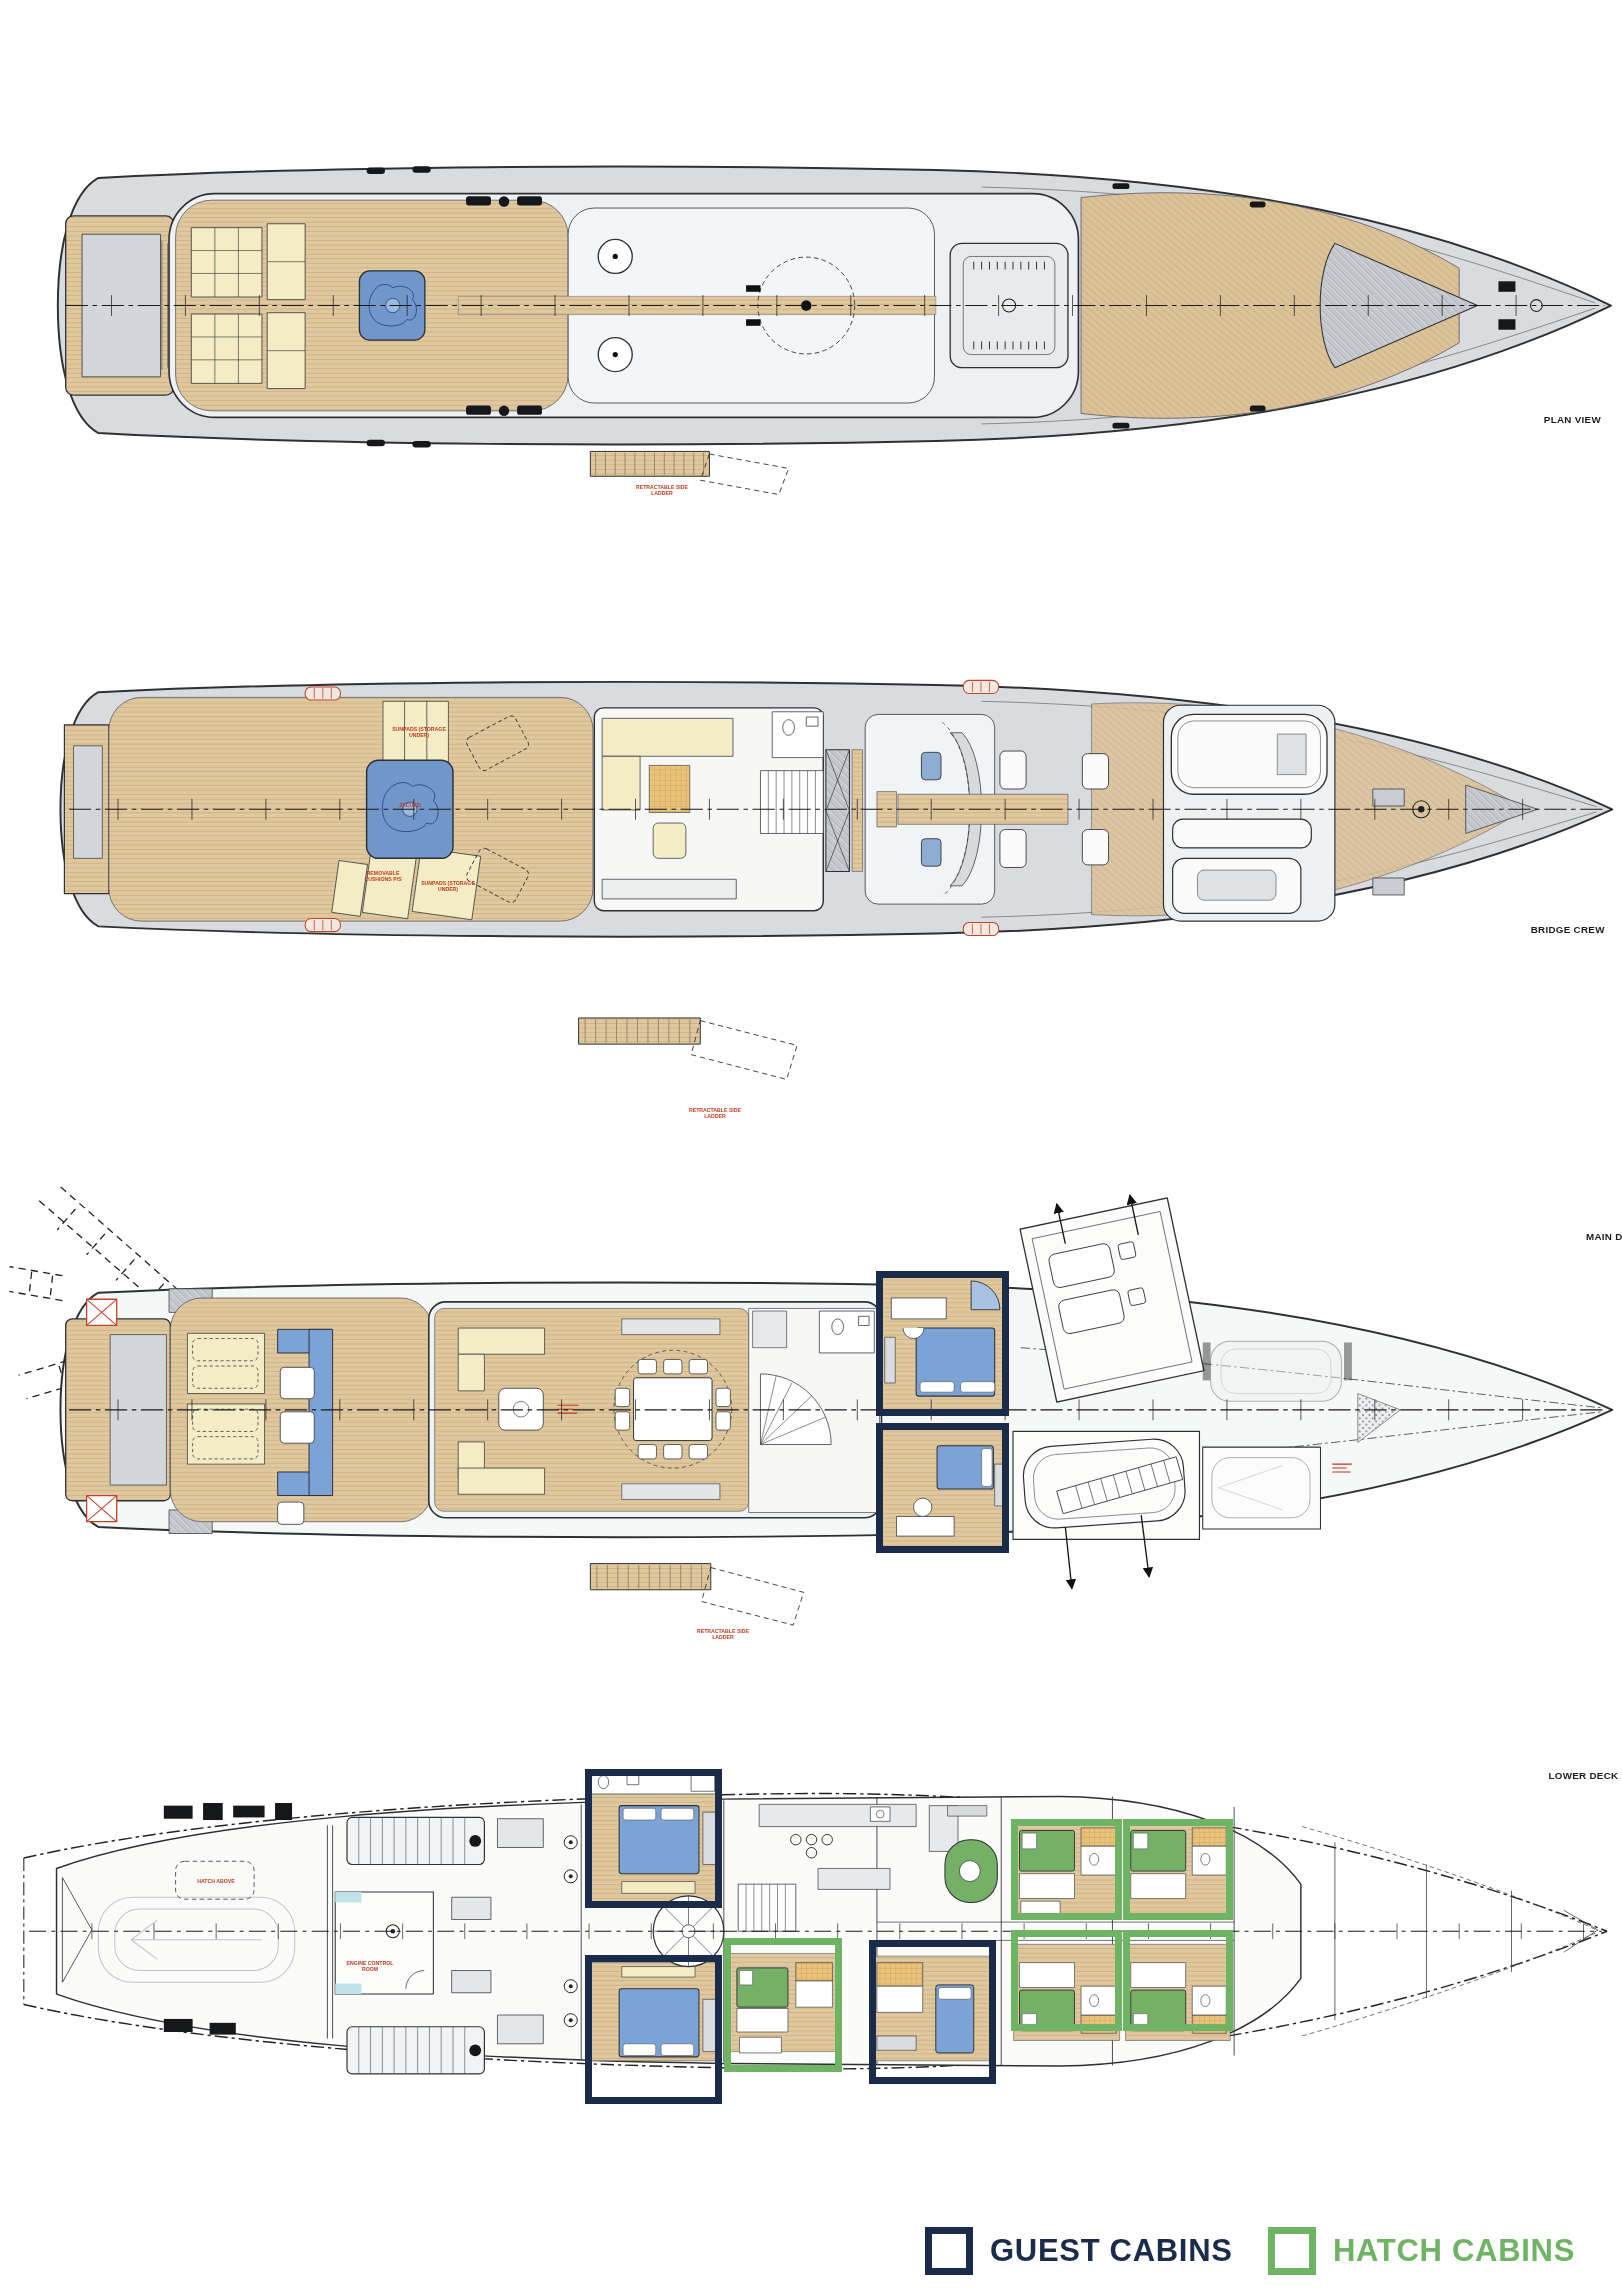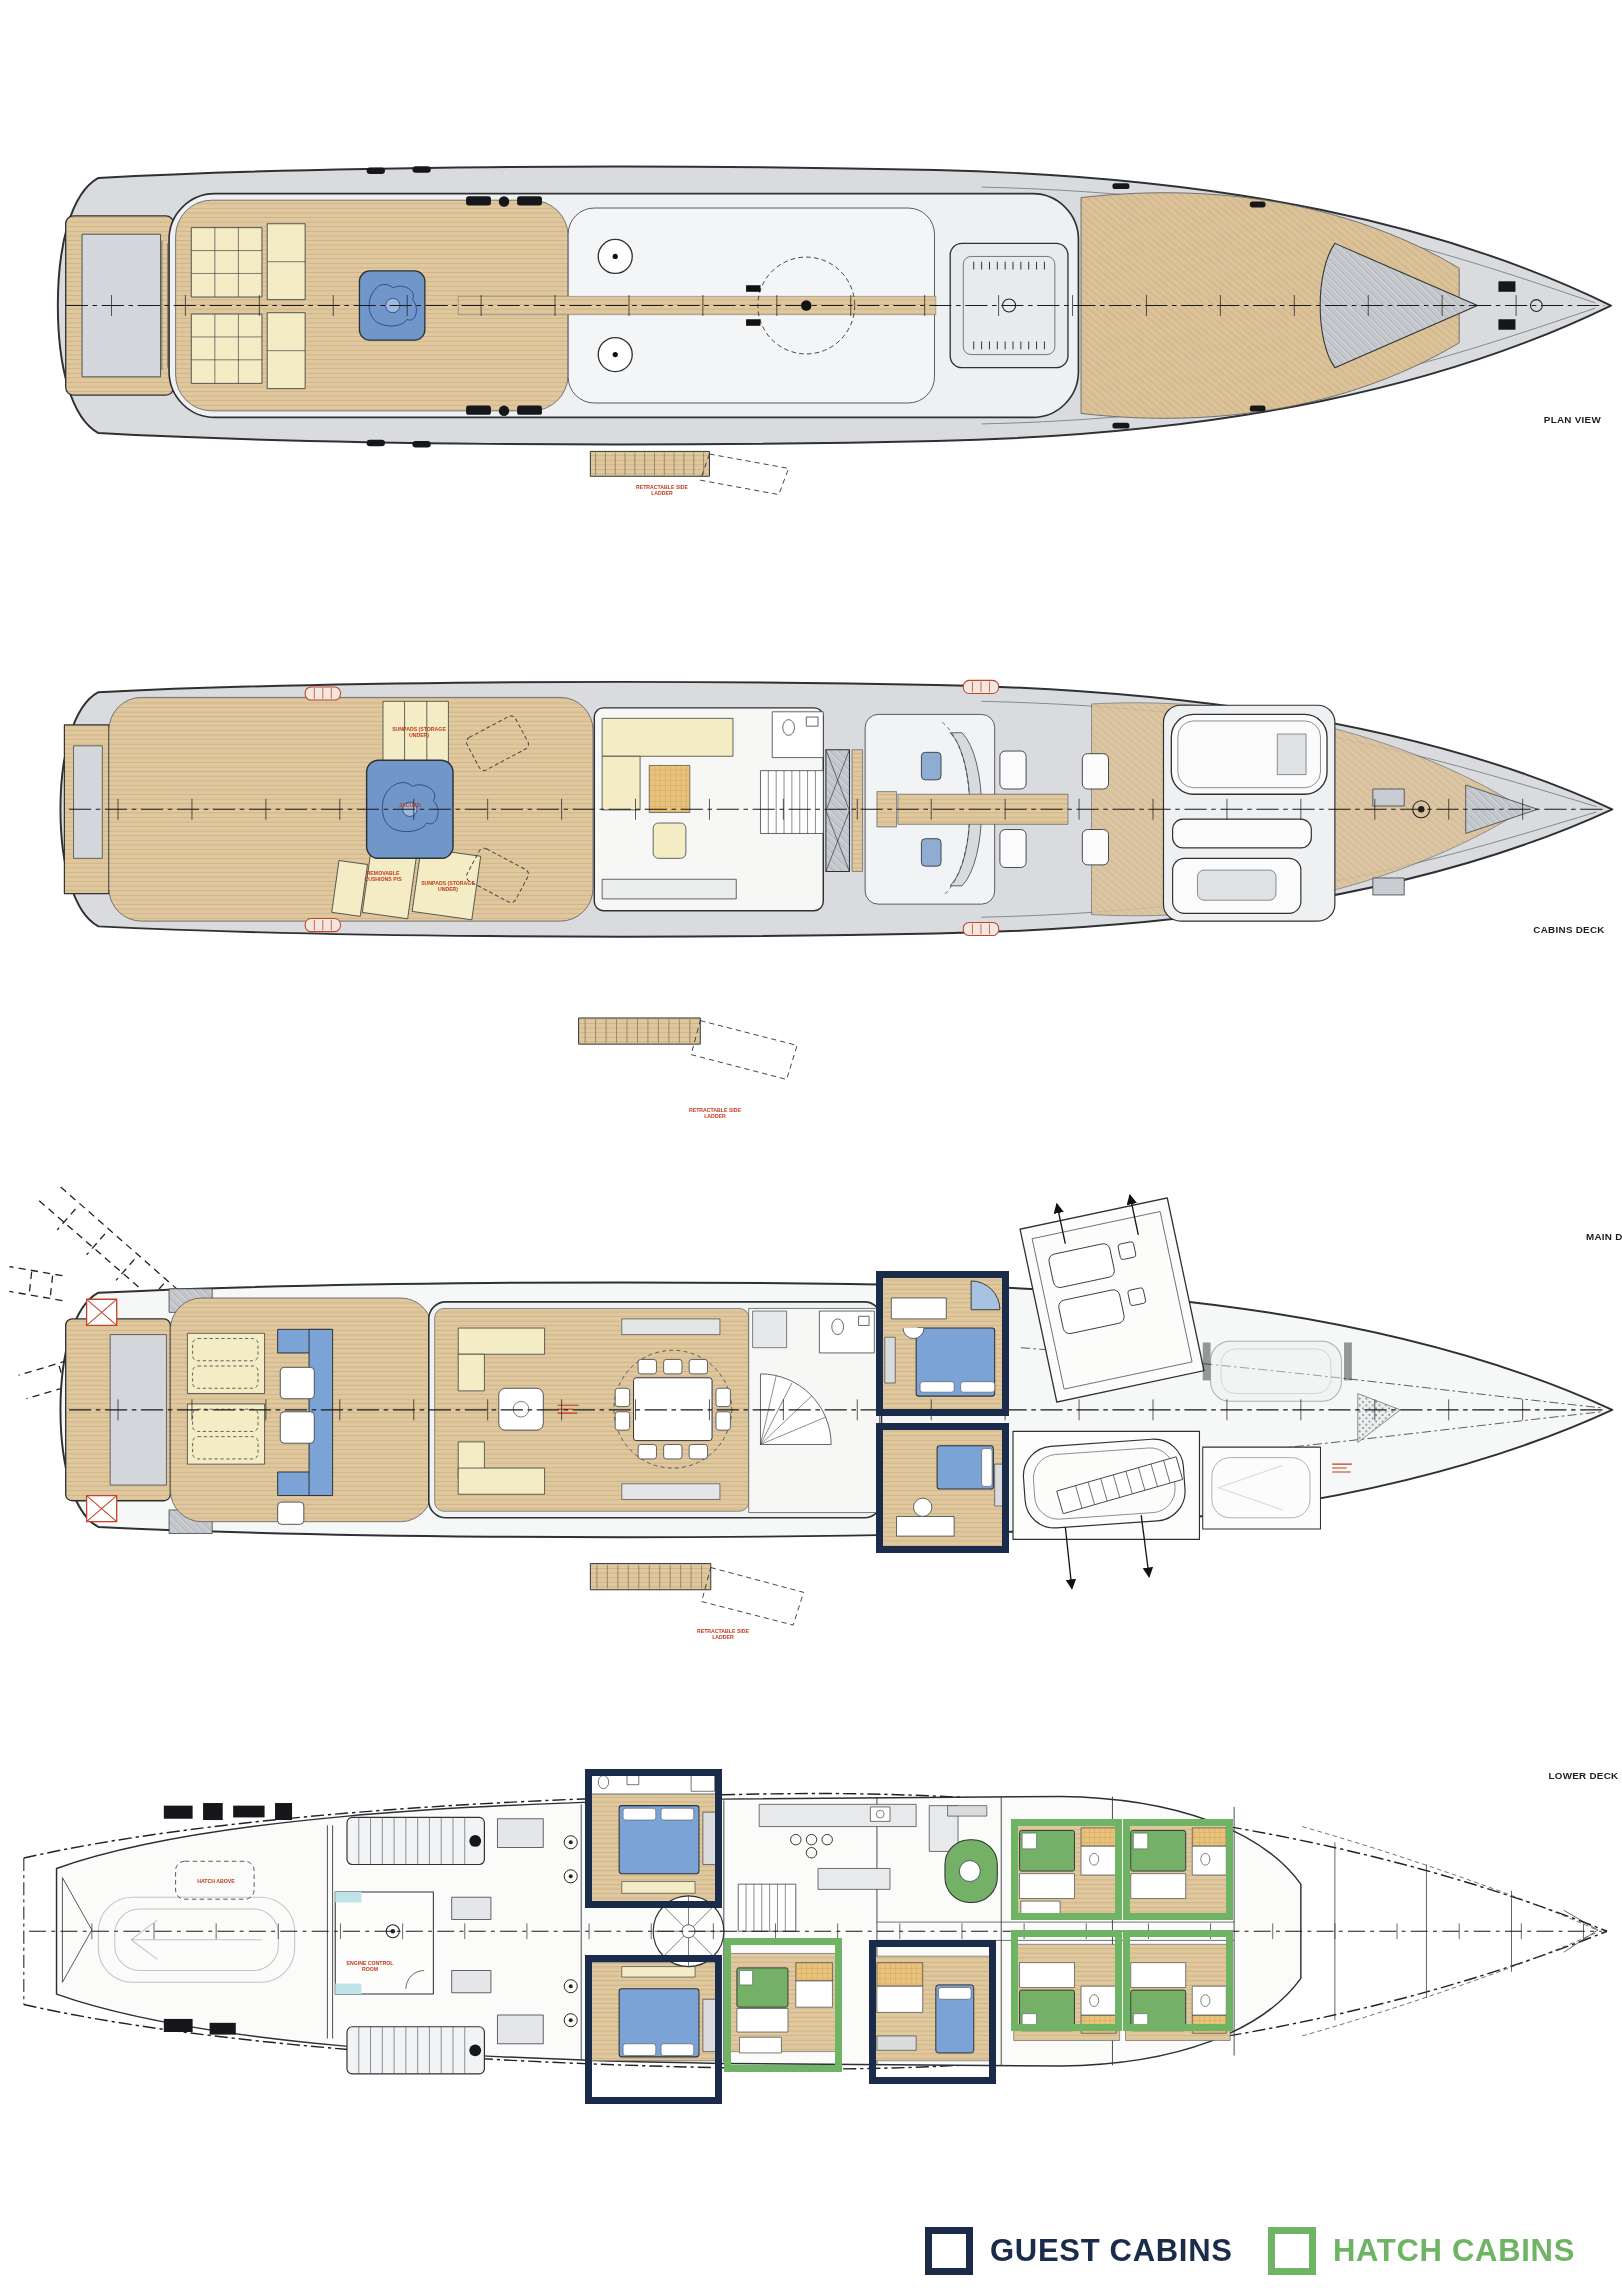--- a/index.html
+++ b/index.html
@@ -642,21 +642,21 @@
           <line x1="2040" x2="2040" y1="2940" y2="2964"></line>
           <line x1="2135" x2="2135" y1="2940" y2="2964"></line>
           <line x1="2230" x2="2230" y1="2940" y2="2964"></line>
           <line x1="2325" x2="2325" y1="2940" y2="2964"></line>
           <line x1="2420" x2="2420" y1="2940" y2="2964"></line>
         </g>
   </g>
 </svg>
 
   <div class="deck-label" id="label-plan-view">PLAN VIEW</div>
-  <div class="deck-label" id="label-bridge-deck">CABINS DECK</div>
+  <div class="deck-label" id="label-bridge-deck">BRIDGE CREW</div>
   <div class="deck-label" id="label-main-deck">MAIN DECK</div>
   <div class="deck-label" id="label-lower-deck">LOWER DECK</div>
 
   <div id="highlight-layer">
       <div class="hl-box" style="left: 876px; top: 1271px; width: 133px; height: 145px; border-color: rgb(27, 43, 74);"></div>
       <div class="hl-box" style="left: 876px; top: 1423px; width: 133px; height: 130px; border-color: rgb(27, 43, 74);"></div>
       <div class="hl-box" style="left: 585px; top: 1769px; width: 137px; height: 139px; border-color: rgb(27, 43, 74);"></div>
       <div class="hl-box" style="left: 585px; top: 1955px; width: 137px; height: 149px; border-color: rgb(27, 43, 74);"></div>
       <div class="hl-box" style="left: 869px; top: 1940px; width: 127px; height: 144px; border-color: rgb(27, 43, 74);"></div>
       <div class="hl-box" style="left: 724px; top: 1938px; width: 118px; height: 134px; border-color: rgb(111, 180, 101);"></div>

